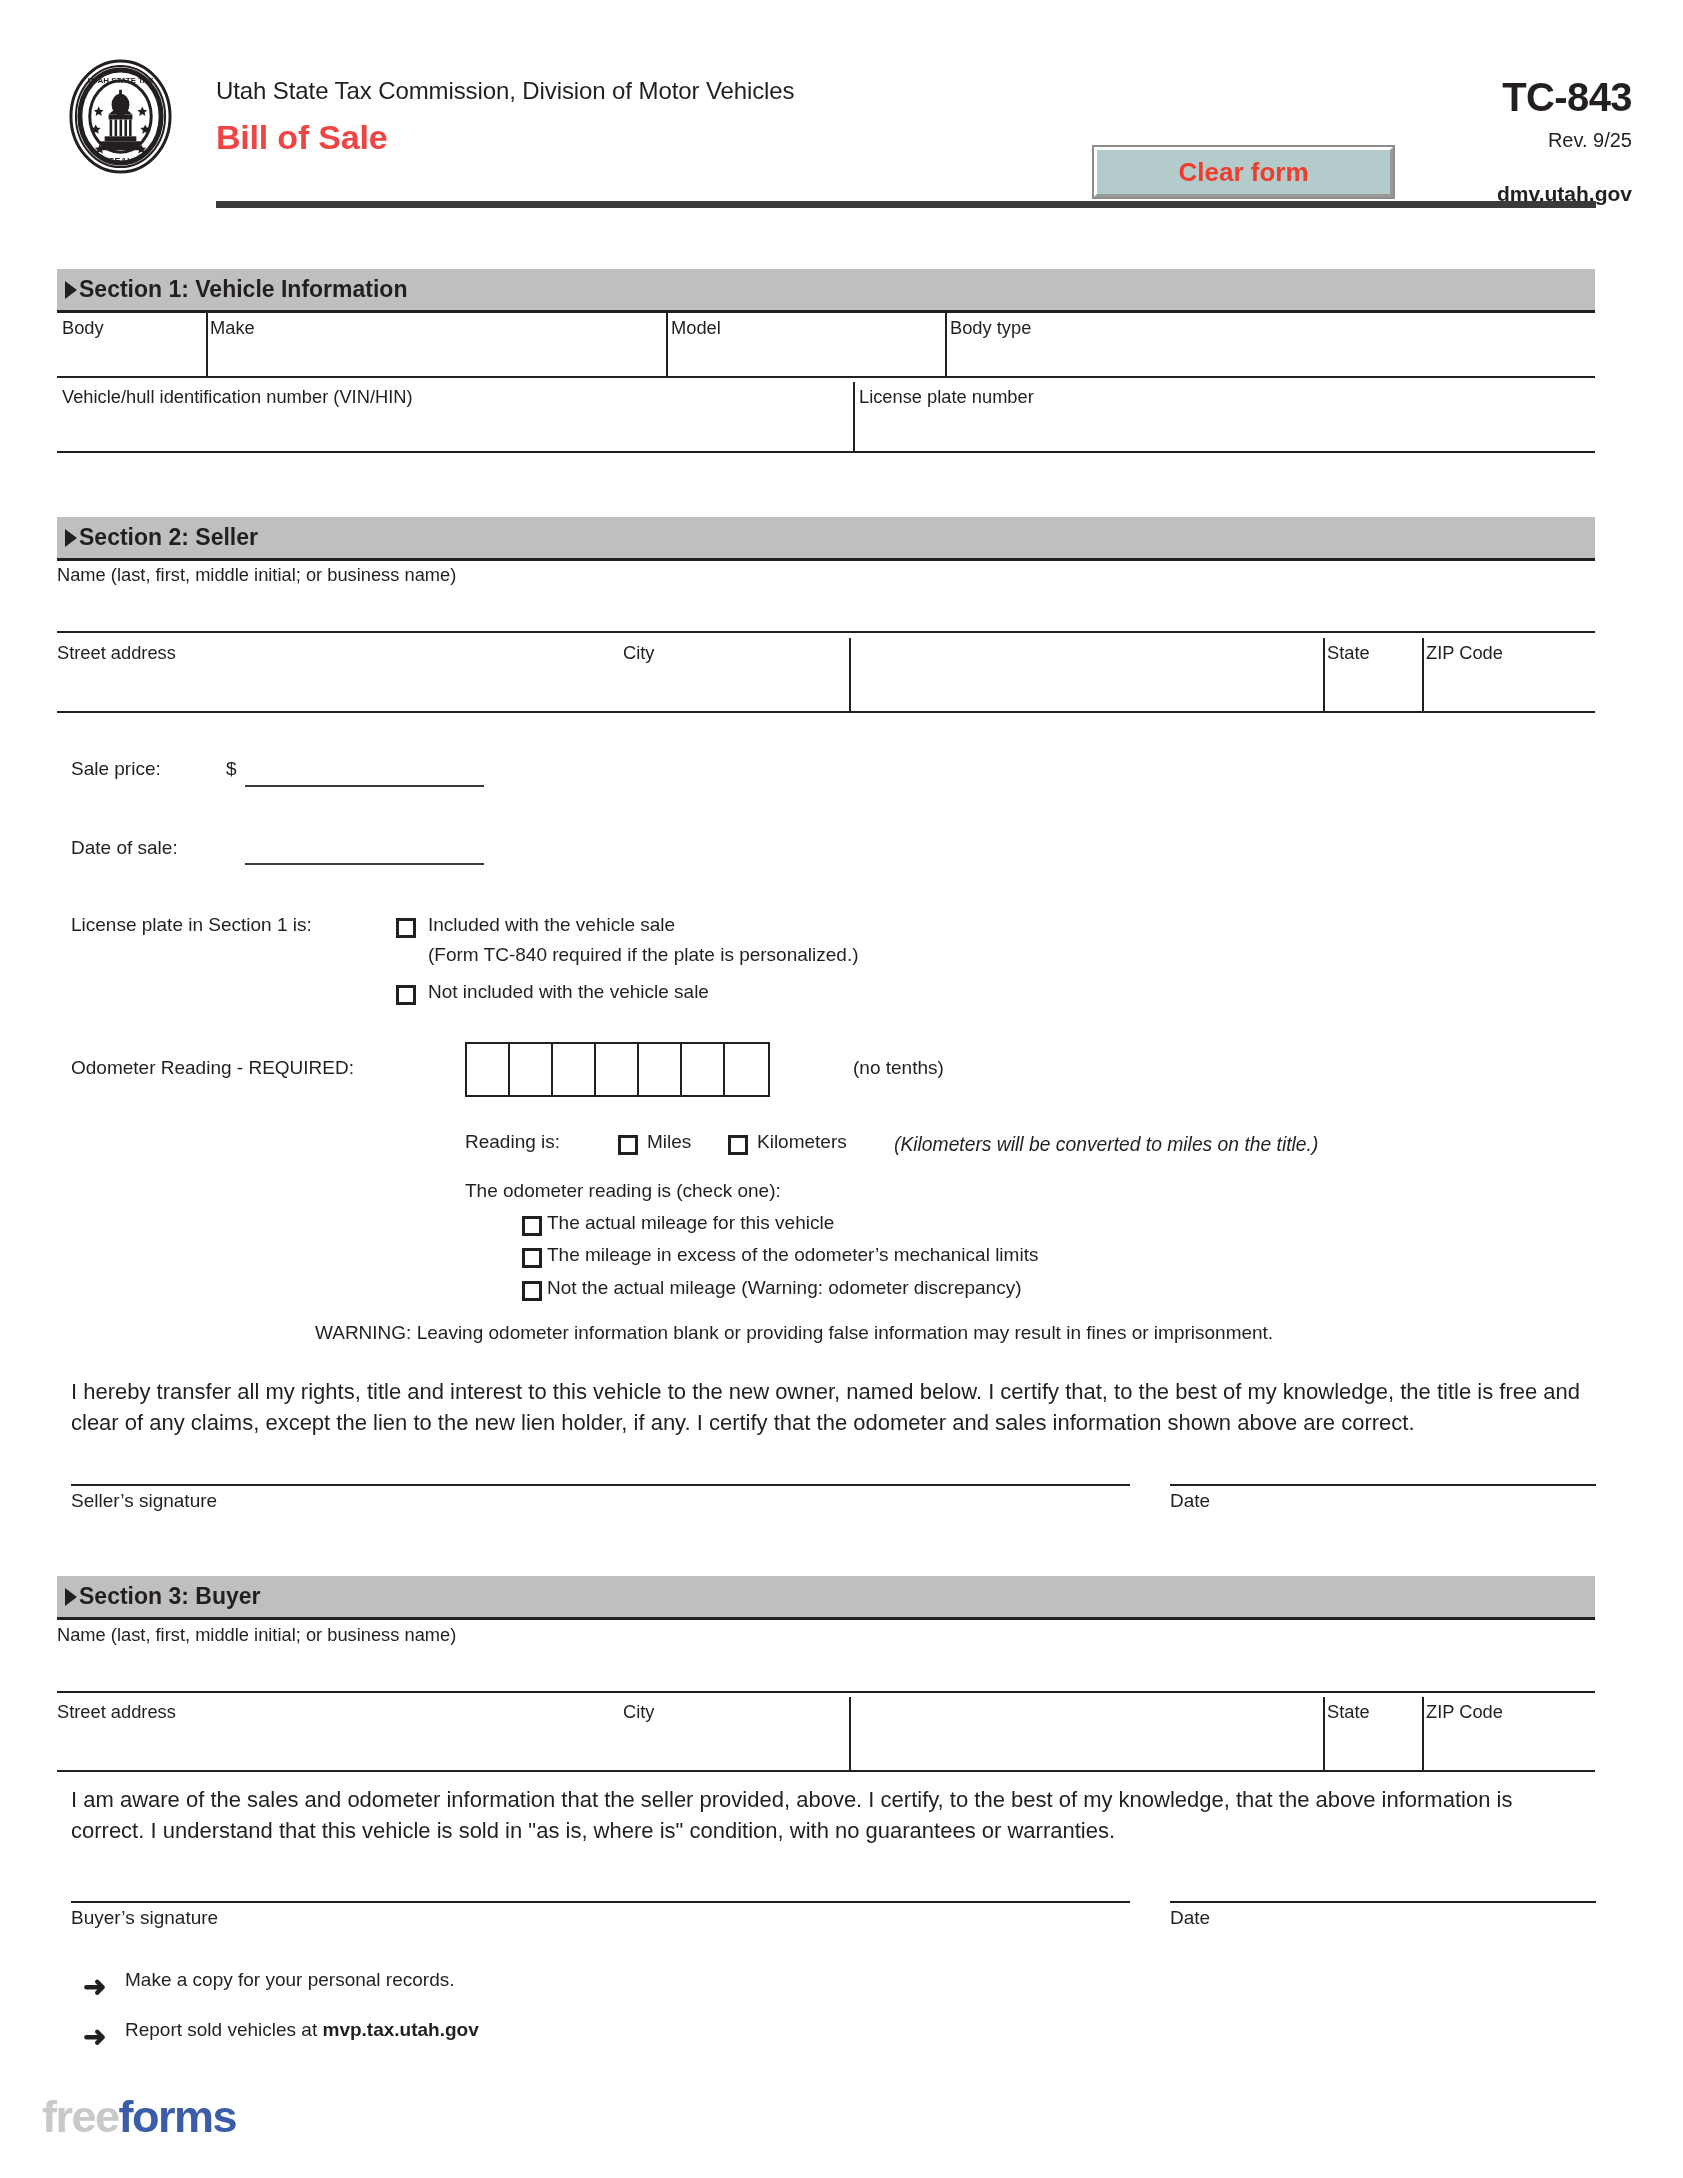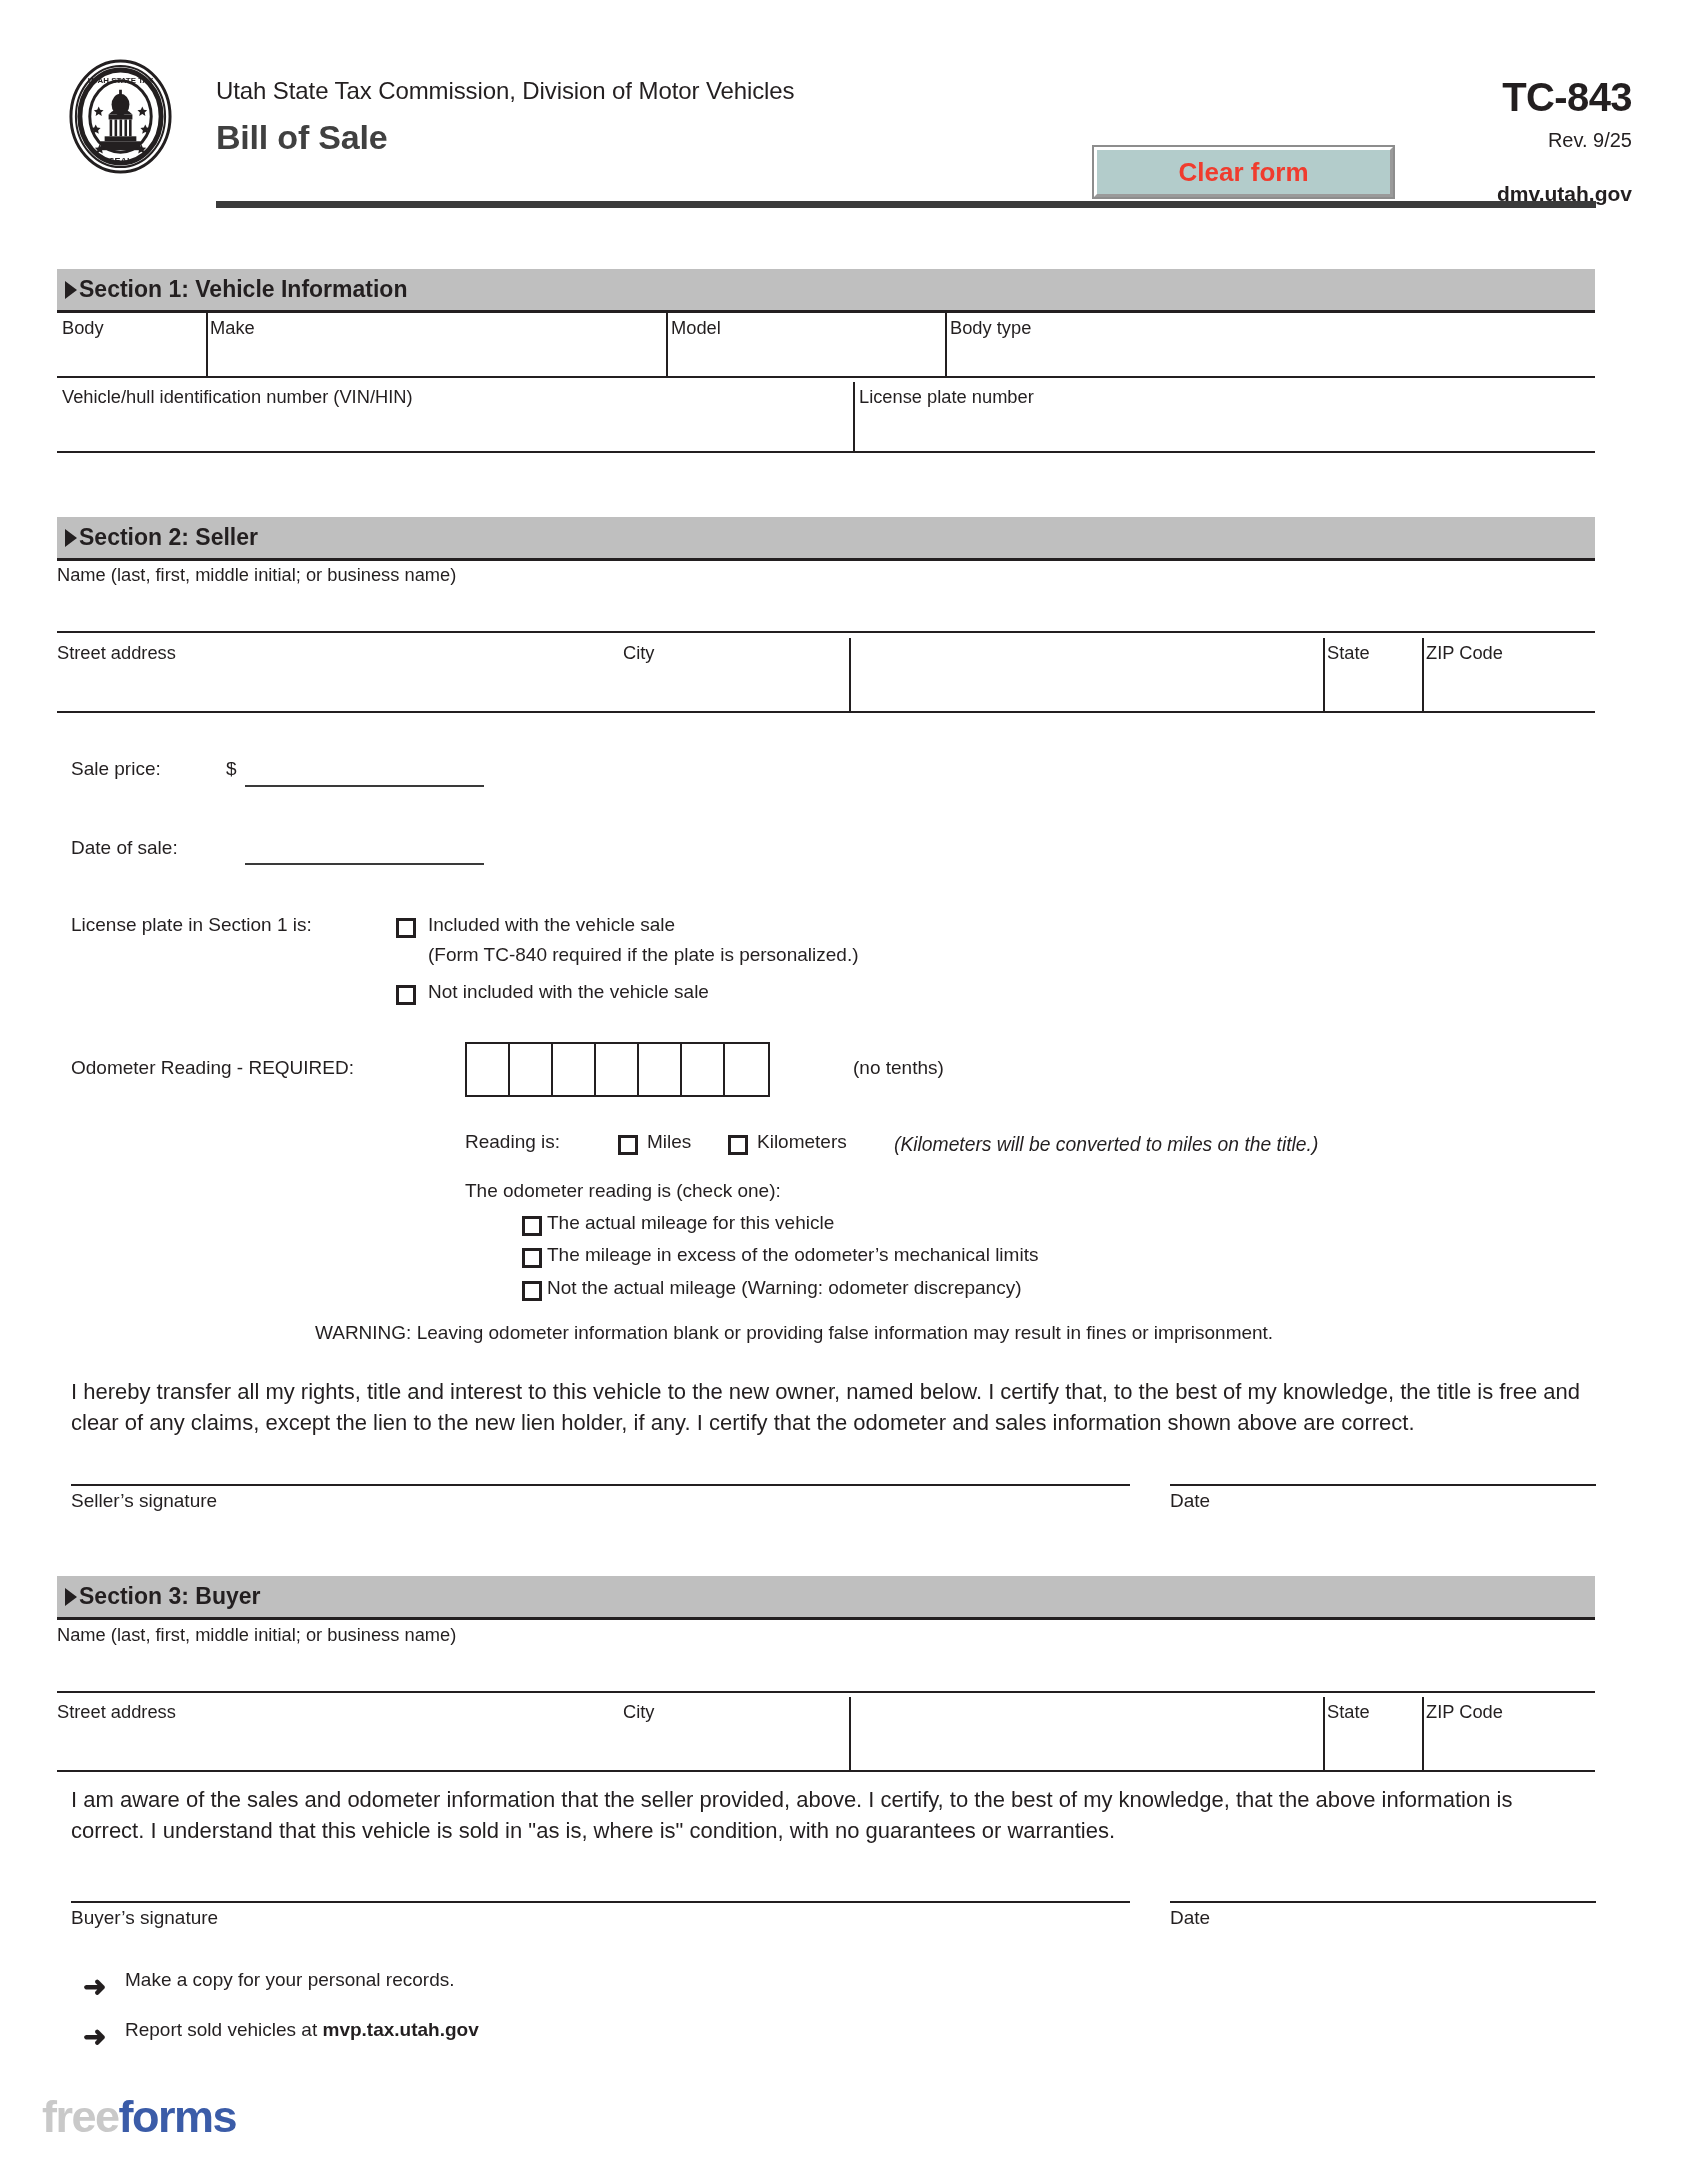--- a/index.html
+++ b/index.html
@@ -44,21 +44,21 @@
   }
   .agency-line {
     font-size: 24px;
     letter-spacing: -0.1px;
     color: #231f20;
     white-space: nowrap;
   }
   .form-title {
     font-size: 34px;
     font-weight: bold;
-    color: #404040;
+    color: #ef4444;
     margin-top: 13px;
     letter-spacing: -0.2px;
   }
   .header-rule {
     position: absolute;
     left: 216px;
     top: 201px;
     width: 1380px;
     height: 7px;
     background: #3b3b3b;

